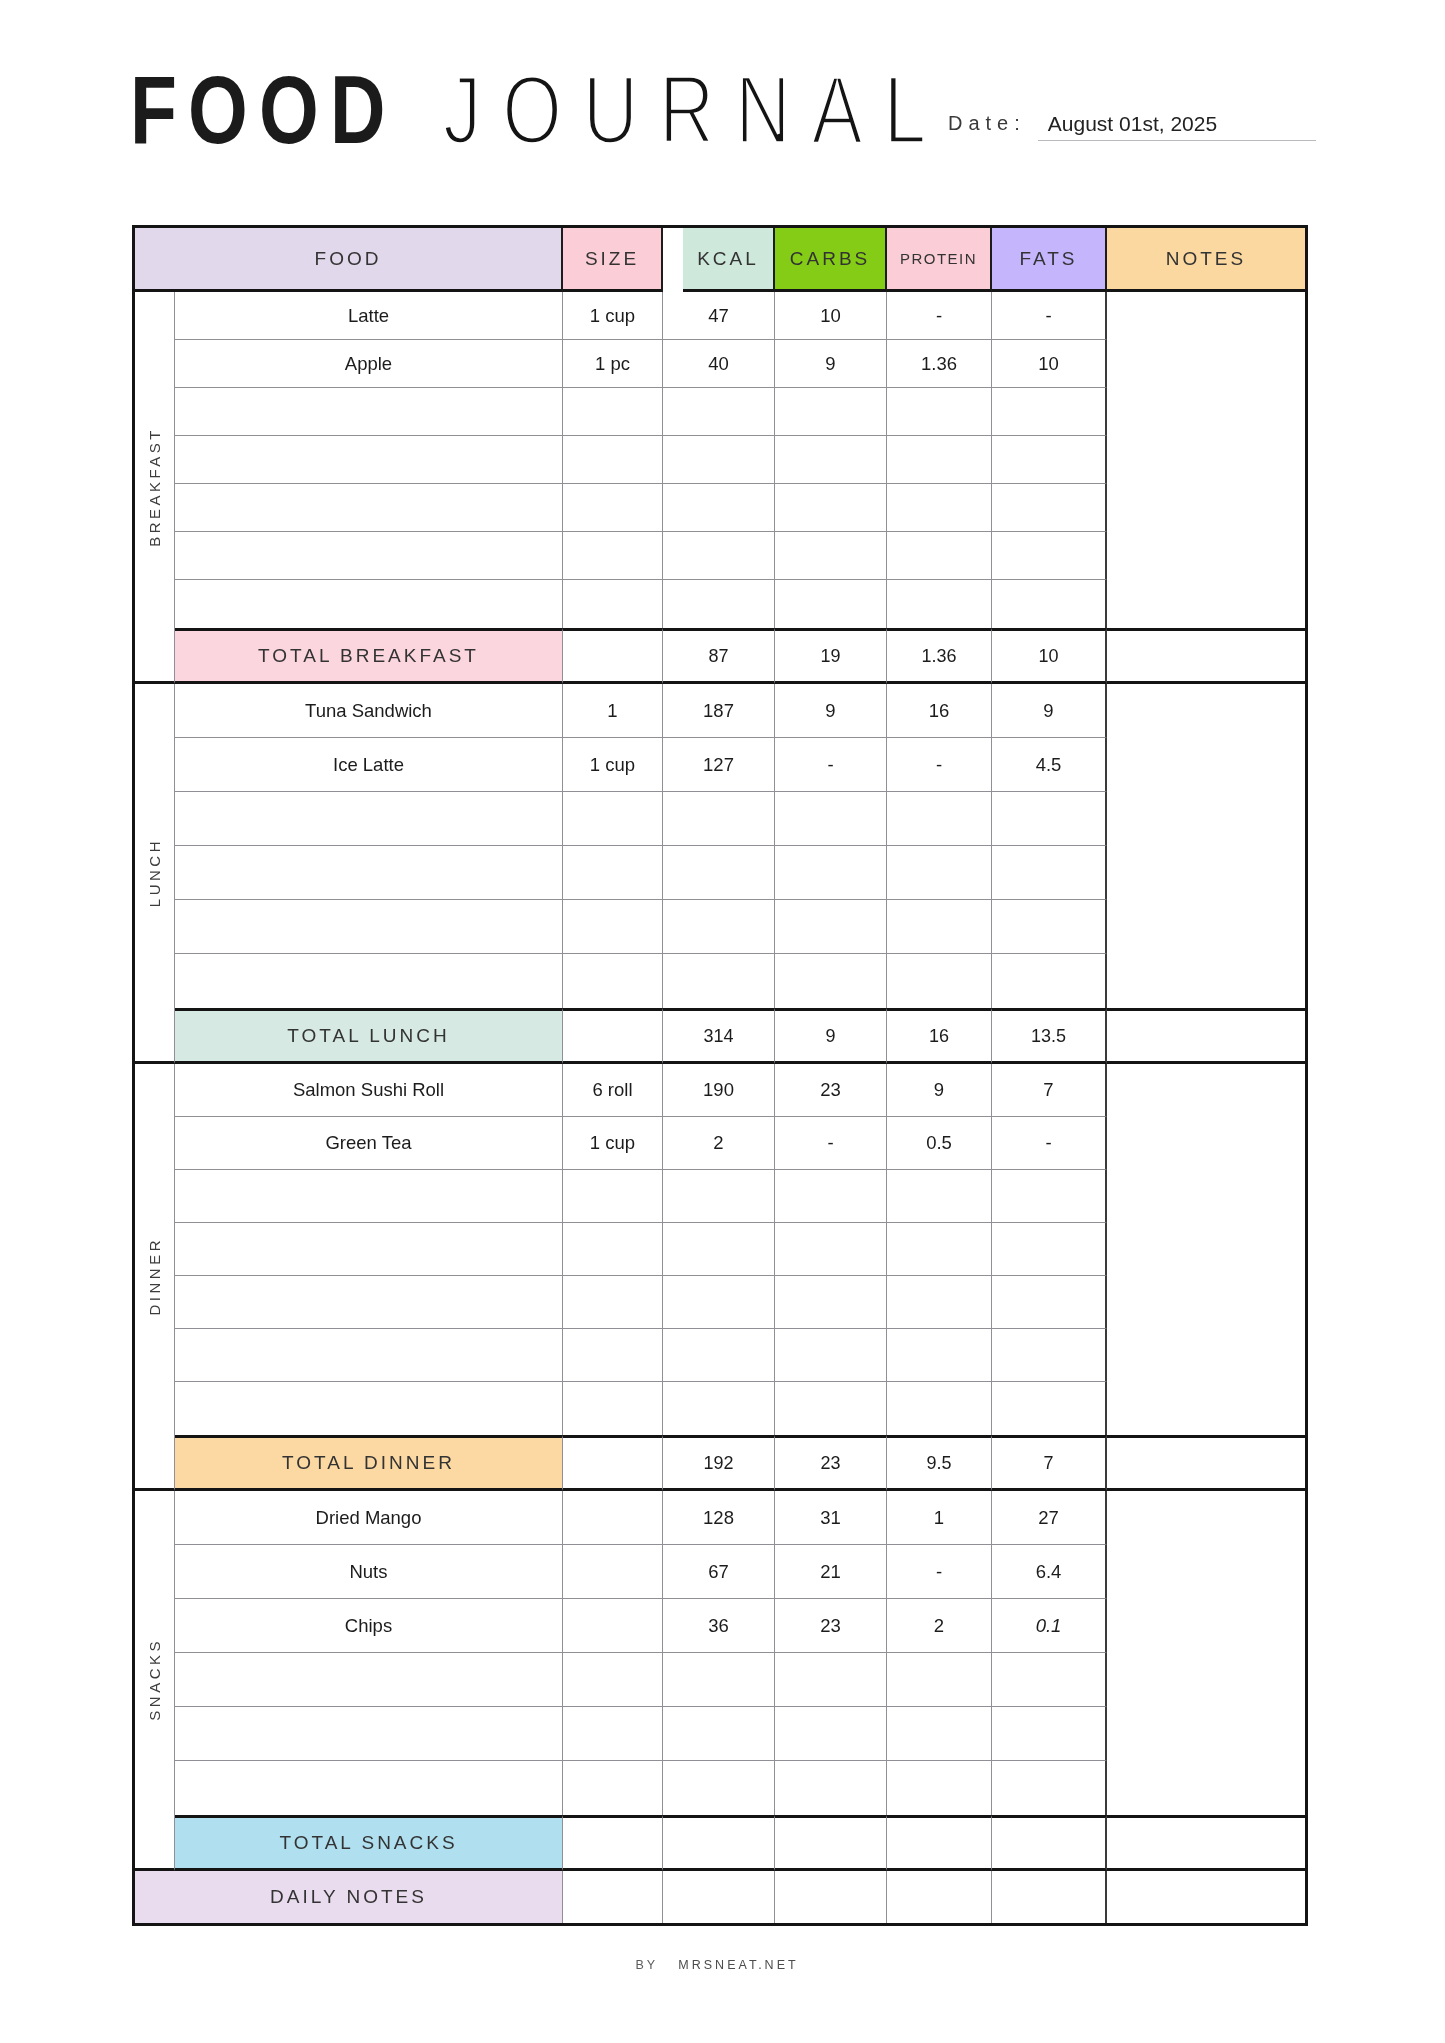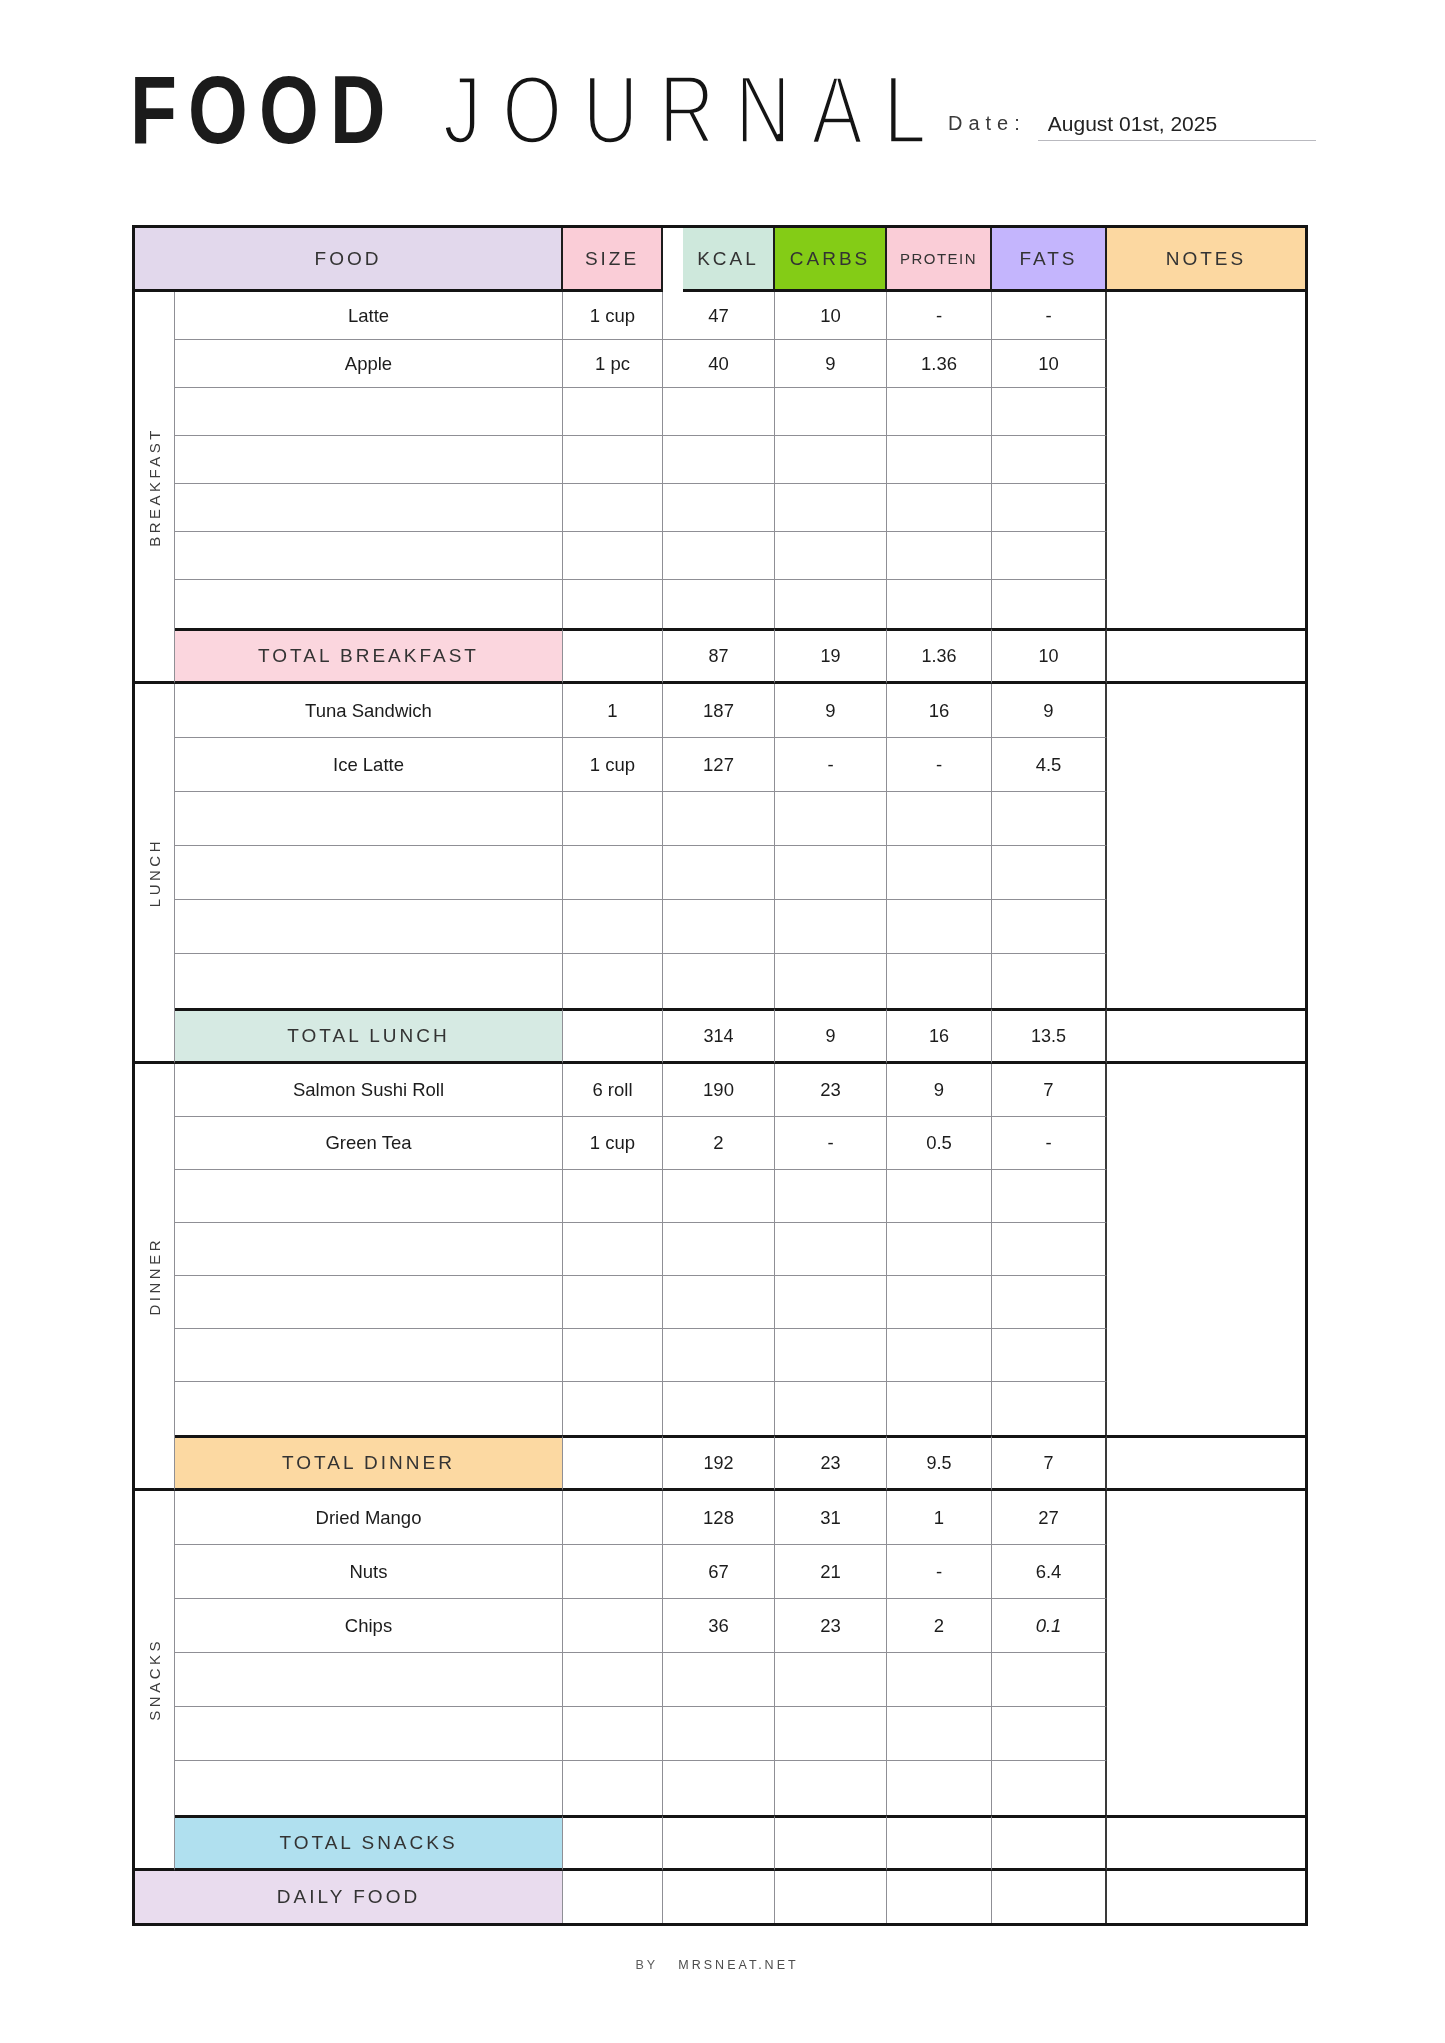--- a/index.html
+++ b/index.html
@@ -274,21 +274,21 @@
     <div class="cell body nb" style="grid-area: 30 / 6;"></div>
     <div class="cell body nb sep" style="grid-area: 30 / 7;"></div>
     <div class="cell notes nb last" style="grid-area: 25 / 8 / 31;"></div>
     <div class="cell total-label" style="grid-area: 31 / 2; background: rgb(176, 224, 239);">TOTAL SNACKS</div>
     <div class="cell totalcell" style="grid-area: 31 / 3;"></div>
     <div class="cell totalcell" style="grid-area: 31 / 4;"></div>
     <div class="cell totalcell" style="grid-area: 31 / 5;"></div>
     <div class="cell totalcell" style="grid-area: 31 / 6;"></div>
     <div class="cell totalcell sep" style="grid-area: 31 / 7;"></div>
     <div class="cell totalcell last" style="grid-area: 31 / 8;"></div>
-    <div class="cell daily-label" style="grid-area: 32 / 1 / auto / 3; background: rgb(233, 220, 238);">DAILY FOOD</div>
+    <div class="cell daily-label" style="grid-area: 32 / 1 / auto / 3; background: rgb(233, 220, 238);">DAILY NOTES</div>
     <div class="cell dailycell" style="grid-area: 32 / 3;"></div>
     <div class="cell dailycell" style="grid-area: 32 / 4;"></div>
     <div class="cell dailycell" style="grid-area: 32 / 5;"></div>
     <div class="cell dailycell" style="grid-area: 32 / 6;"></div>
     <div class="cell dailycell sep" style="grid-area: 32 / 7;"></div>
     <div class="cell dailycell last" style="grid-area: 32 / 8;"></div>
   </div>
 
 <div class="footer">
   <span>BY</span>

